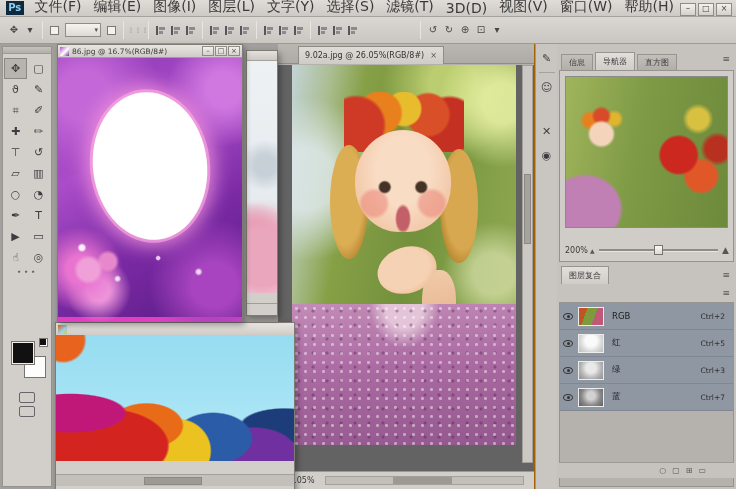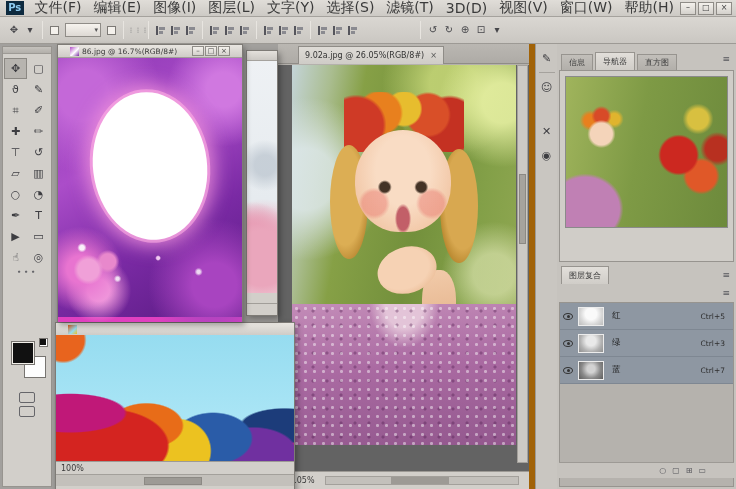--- a/index.html
+++ b/index.html
@@ -4,21 +4,21 @@
 <style>
   html,body{margin:0;padding:0;background:#888;}
   *{box-sizing:border-box;}
   #screen{position:relative;width:736px;height:489px;overflow:hidden;
     background:#a2a09d;font-family:"DejaVu Sans","Liberation Sans",sans-serif;
     font-size:9px;color:#2b2b2b;-webkit-font-smoothing:antialiased;}
   .abs{position:absolute;}
 
   
   #menubar{left:0;top:0;width:736px;height:17px;background:linear-gradient(#e0ddd8,#cdcac5);
-    border-bottom:1px solid #a5a29d;display:flex;align-items:center;}
+    border-bottom:1px solid #a5a29d;display:flex;align-items:flex-end;}
   .ps-logo{width:22px;height:14px;margin:1px 5px 1px 6px;background:#0d2a3f;color:#8ecbf0;
     font-weight:bold;font-size:10px;line-height:14px;text-align:center;}
   .menu-item{padding:0 6px;font-size:14px;color:#3a3a3a;white-space:nowrap;}
   .win-btns{margin-left:auto;display:flex;gap:2px;margin-right:4px;}
   .win-btn{width:16px;height:13px;border:1px solid #8f8c87;background:linear-gradient(#f4f1ec,#d4d1cc);
     font-size:8px;line-height:10px;text-align:center;color:#444;}
 
   
   #optionsbar{left:0;top:17px;width:736px;height:27px;background:linear-gradient(#dad7d2,#cac7c2);
     border-bottom:1px solid #9d9a95;display:flex;align-items:center;padding-left:6px;}
@@ -41,21 +41,21 @@
   .tool.selected{background:#b7b4af;border:1px solid #8b8883;}
   .tb-dots{text-align:center;color:#66666a;font-size:8px;letter-spacing:2px;height:10px;line-height:8px;}
   .swatch-fg{left:9px;top:295px;width:22px;height:22px;background:#111;border:1px solid #f2efe9;
     outline:1px solid #777470;z-index:2;}
   .swatch-bg{left:21px;top:309px;width:22px;height:22px;background:#fdfdfd;border:1px solid #777470;}
   .swatch-mini{left:36px;top:291px;width:9px;height:9px;background:
     linear-gradient(#111,#111) 0 0/6px 6px no-repeat,#fff;border:1px solid #777470;}
   .tb-mode{width:16px;height:11px;border:1px solid #66666a;border-radius:2px;margin:3px auto 0;}
 
   
-  #docarea{left:278px;top:44px;width:257px;height:445px;background:#b4b1ac;border-right:6px solid #a16207;}
+  #docarea{left:278px;top:44px;width:257px;height:445px;background:#b4b1ac;border-right:1px solid #a16207;}
   .tabbar{height:20px;background:linear-gradient(#bab7b2,#aeaba6);border-bottom:1px solid #8f8c87;position:relative;}
   .doctab{position:absolute;left:20px;top:2px;height:18px;padding:0 6px;display:flex;align-items:center;gap:6px;
     background:linear-gradient(#dedbd6,#cfccc7);border:1px solid #8f8c87;border-bottom:none;font-size:8px;color:#333;}
   .tab-close{color:#555;font-size:8px;}
   .pasteboard{position:absolute;left:0;top:21px;width:100%;height:406px;background:#636363;overflow:hidden;}
   .vsb{position:absolute;right:1px;top:0;width:11px;height:398px;background:#ccc9c4;border:1px solid #a3a09b;}
   .vsb-thumb{position:absolute;left:1px;top:108px;width:7px;height:70px;background:#a6a39e;border:1px solid #8c8984;}
   .statusbar{position:absolute;left:0;top:427px;width:100%;height:18px;background:#d2cfca;border-top:1px solid #9d9a95;
     display:flex;align-items:center;font-size:8px;color:#3a3a3a;}
   .hsb{height:9px;background:#c3c0bb;border:1px solid #a3a09b;flex:1;margin:0 10px;position:relative;}
@@ -95,21 +95,21 @@
     radial-gradient(circle,rgba(255,255,255,.45) 1.2px,transparent 1.9px),
     radial-gradient(circle,rgba(70,20,70,.35) 1.2px,transparent 1.9px),
     radial-gradient(ellipse at 50% 0%,#e3c4d8 0 12%,transparent 22%),
     linear-gradient(175deg,#c38cb8 0%,#aa6aa2 45%,#93588e 100%);
     background-size:9px 9px,14px 14px,auto,auto;}
 
   
   .floatwin{border:1px solid #7e7b76;box-shadow:2px 3px 6px rgba(0,0,0,.35);background:#d2cfca;}
   #purplewin{left:57px;top:44px;width:186px;height:278px;z-index:40;}
   .wtitle{height:13px;background:linear-gradient(#e9e6e1,#cfccc7);display:flex;align-items:center;
-    padding:0 12px;border-bottom:1px solid #a19e99;}
+    padding:0 2px;border-bottom:1px solid #a19e99;}
   .wtitle .ticon{width:9px;height:9px;margin-right:3px;background:linear-gradient(135deg,#b14fc8,#fff 55%,#7a2aa4);}
   .wtitle .ttext{font-size:7.5px;color:#3a3a3a;white-space:nowrap;overflow:hidden;flex:1;}
   .wbtn{width:12px;height:10px;border:1px solid #8f8c87;background:linear-gradient(#f4f1ec,#d4d1cc);
     font-size:7px;line-height:8px;text-align:center;color:#444;margin-left:1px;}
   .img-frame{position:absolute;left:0;top:13px;width:184px;height:264px;overflow:hidden;background:
     radial-gradient(circle at 12% 80%,#e874d0 0 5%,transparent 16%),
     radial-gradient(circle at 22% 88%,#f099dc 0 4%,transparent 12%),
     radial-gradient(circle at 85% 86%,#a844c0 0 8%,transparent 24%),
     radial-gradient(circle at 14% 14%,#c468d8 0 9%,transparent 28%),
     radial-gradient(circle at 90% 12%,#d078e0 0 6%,transparent 20%),
@@ -323,23 +323,20 @@
         <div class="hsb-thumb" style="left:34%;width:30%;"></div>
       </div>
     </div>
   </div>
 
   <div id="balloonwin" class="abs floatwin">
     <div class="wtitle">
       <div class="ticon" style="background:linear-gradient(135deg,#e8641e,#96dcf0 60%,#ecc220);"></div>
     </div>
     <div class="img-balloons"></div>
-    <div class="bw-status">
-      <span style="padding-left:5px;">100%</span>
-    </div>
     <div class="bw-hsb">
       <div class="bw-thumb"></div>
     </div>
   </div>
 
   <div id="sliverwin" class="abs floatwin">
     <div class="sliver-title"></div>
     <div class="sliver-body"></div>
     <div class="sliver-status"></div>
   </div>
@@ -369,29 +366,45 @@
   <div id="dock" class="abs">
 
     <div class="ptabs" style="top:8px;">
       <div class="ptab">信息</div>
       <div class="ptab active">导航器</div>
       <div class="ptab">直方图</div>
     </div>
     <span class="pmenu" style="top:10px;">≡</span>
     <div class="pbody" id="navbody">
       <div class="nav-thumb"></div>
+      <div class="nav-zoom">
+        <span style="padding-left:5px;width:30px;">200%</span>
+        <span class="mtn small">▲</span>
+        <div class="nav-track">
+          <div class="nav-knob"></div>
+        </div>
+        <span class="mtn big">▲</span>
+      </div>
     </div>
 
     <div class="ptabs" style="top:222px;">
       <div class="ptab active">图层复合</div>
     </div>
     <span class="pmenu" style="top:226px;">≡</span>
 
     <span class="pmenu" style="top:244px;">≡</span>
     <div class="pbody" id="chbody">
+      <div class="ch-row" style="background:#8e97a2;">
+        <div class="ch-eye-box">
+            <span class="eye"></span>
+          </div>
+        <div class="ch-thumb th-rgb"></div>
+        <span class="ch-name">RGB</span>
+        <span class="ch-short">Ctrl+2</span>
+      </div>
       <div class="ch-row" style="background:#8e97a2;">
         <div class="ch-eye-box">
             <span class="eye"></span>
           </div>
         <div class="ch-thumb th-red"></div>
         <span class="ch-name">红</span>
         <span class="ch-short">Ctrl+5</span>
       </div>
       <div class="ch-row" style="background:#8e97a2;">
         <div class="ch-eye-box">

